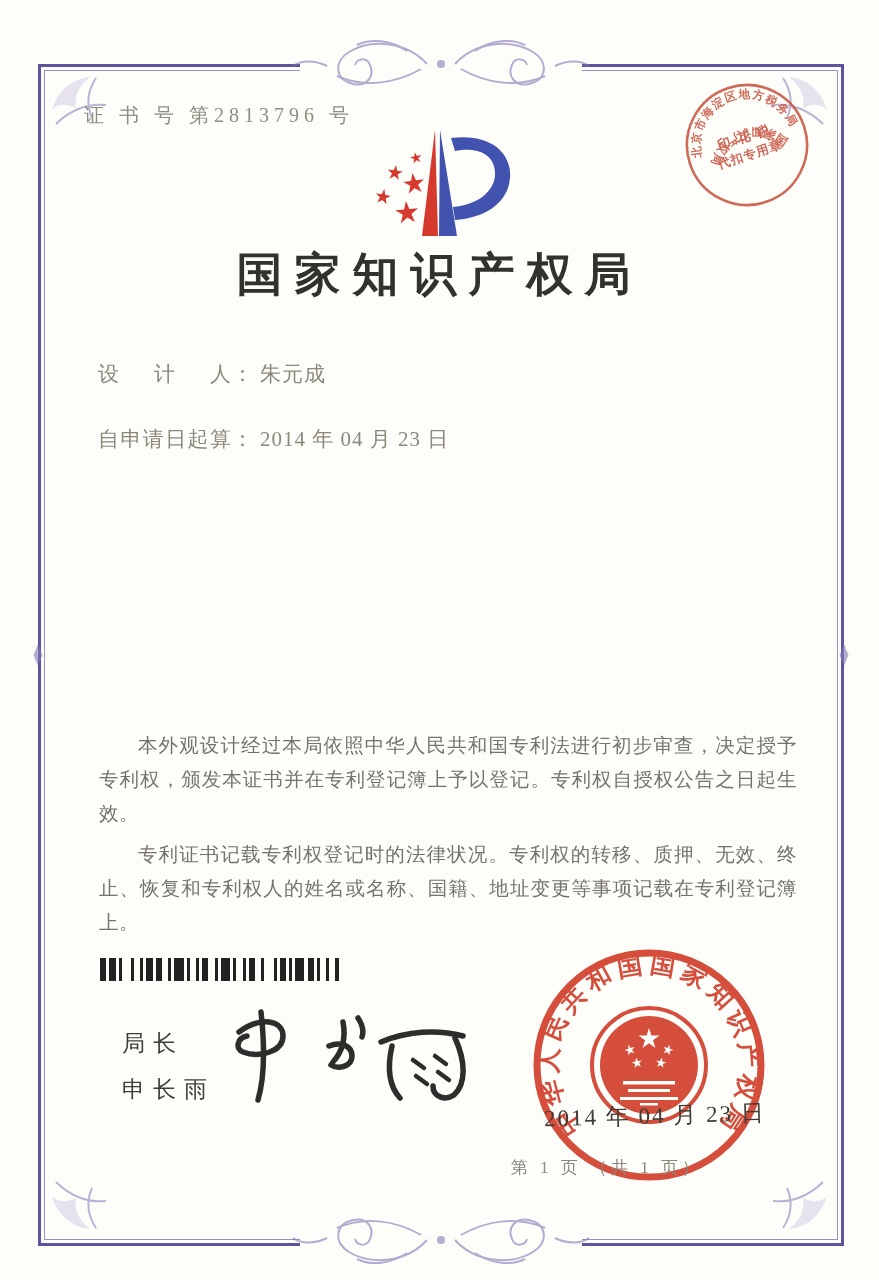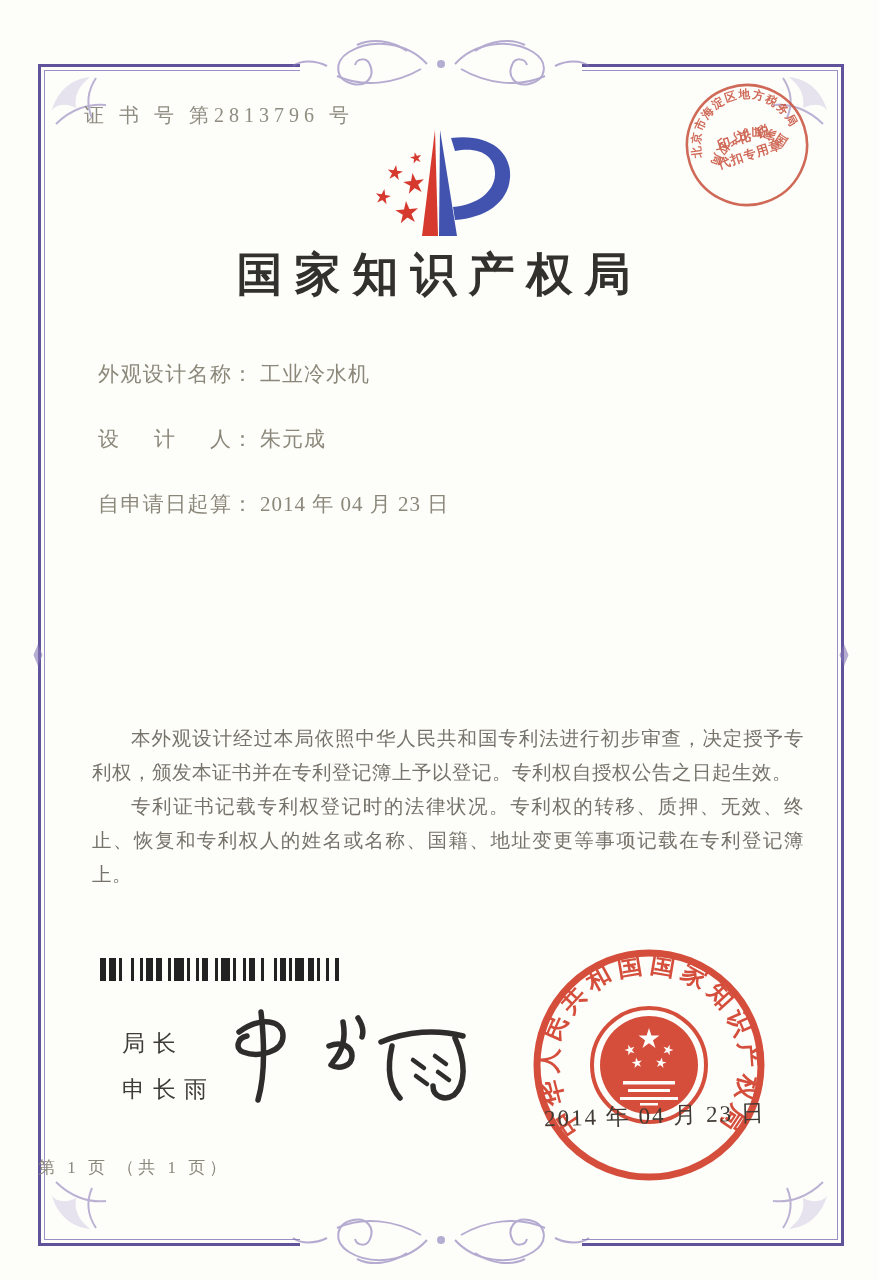--- a/index.html
+++ b/index.html
@@ -30,21 +30,21 @@
   }
   .fields{position:absolute;left:98px;top:360px;width:700px;}
   .frow{height:65px;font-size:21px;color:#8b887a;letter-spacing:1px;white-space:nowrap;}
   .flabel{display:inline-block;width:134px;text-align:justify;text-align-last:justify;}
   .fcolon{display:inline-block;margin-right:6px;}
   .paragraphs{
     position:absolute;left:92px;top:722px;width:712px;
     font-size:19.5px;line-height:34px;color:#76736a;letter-spacing:0.5px;
     text-align:justify;
   }
-  .paragraphs p{margin:0;text-indent:2em;}
+  .paragraphs p{margin:7px;text-indent:2em;}
   .barcode{
     position:absolute;left:100px;top:958px;width:242px;height:23px;
     display:flex;overflow:hidden;
   }
   .barcode span{display:block;height:100%;background:#232222;}
   .barcode span.gap{background:transparent;}
   .signer-title{
     position:absolute;left:122px;top:1028px;
     font-size:23px;color:#3f3d39;letter-spacing:8px;
   }
@@ -54,21 +54,21 @@
   }
   .signature{position:absolute;left:225px;top:1008px;}
   .tax-stamp{position:absolute;left:680px;top:78px;transform:rotate(-18deg);opacity:.85;}
   .seal{position:absolute;left:528px;top:944px;opacity:.93;}
   .seal-date{
     position:absolute;left:544px;top:1100px;width:240px;
     font-size:23px;color:#3f3a33;letter-spacing:2px;transform:rotate(-1.5deg);
     white-space:nowrap;
   }
   .footer{
-    position:absolute;left:38px;top:1156px;width:665px;text-align:left;
+    position:absolute;left:38px;top:1156px;width:665px;text-align:right;
     font-size:17px;color:#8a877b;letter-spacing:4px;
   }
   .arc-text{font-family:"Liberation Serif","DejaVu Serif",serif;font-weight:700;}
 </style>
 </head>
 <body>
 
 <div class="frame">
   <div class="frame-inner"></div>
 </div>
@@ -129,23 +129,20 @@
       <use href="#star5" transform="translate(57,53) scale(8) rotate(8)"></use>
       <use href="#star5" transform="translate(76,64) scale(11) rotate(-8)"></use>
       <use href="#star5" transform="translate(45,77) scale(8) rotate(10)"></use>
       <use href="#star5" transform="translate(69,93) scale(12) rotate(-5)"></use>
     </g>
   </svg>
 
   <h1 class="title">国家知识产权局</h1>
 
   <div class="fields">
-    <div class="frow">
-      <span class="flabel">外观设计名称</span><span class="fcolon">：</span><span>工业冷水机</span>
-    </div>
     <div class="frow">
       <span class="flabel">设计人</span><span class="fcolon">：</span><span>朱元成</span>
     </div>
     <div class="frow">
       <span class="flabel">自申请日起算</span><span class="fcolon">：</span><span>2014 年 04 月 23 日</span>
     </div>
   </div>
 
   <div class="paragraphs">
     <p>本外观设计经过本局依照中华人民共和国专利法进行初步审查，决定授予专利权，颁发本证书并在专利登记簿上予以登记。专利权自授权公告之日起生效。</p>

